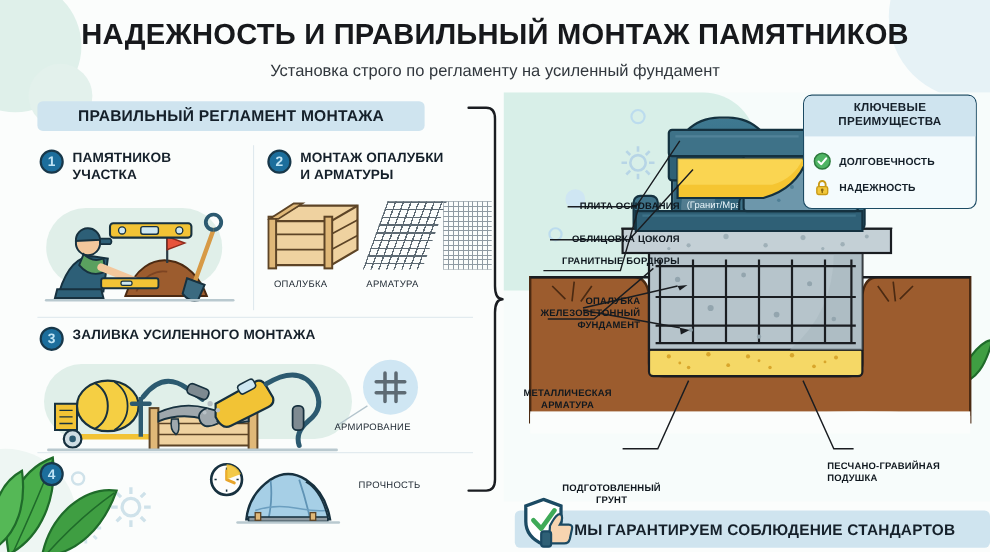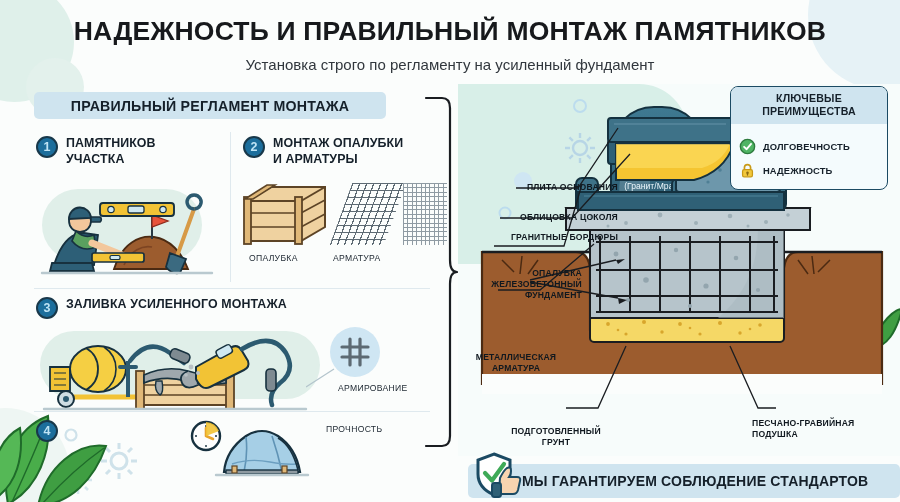--- a/index.html
+++ b/index.html
@@ -358,30 +358,30 @@
           <div class="badge-circle" style="left:294px;top:6px;">
             <svg width="32" height="32" viewBox="0 0 32 32">
               <g stroke="#5d6a73" stroke-width="3.2" stroke-linecap="round">
                 <path d="M11 3 V29 M21 3 V29 M3 11 H29 M3 21 H29"></path>
               </g>
             </svg>
           </div>
           <svg style="position:absolute;left:270px;top:44px;" width="30" height="24">
             <path d="M0 22 L28 4" stroke="#b3c4cc" stroke-width="1.2" fill="none"></path>
           </svg>
-          <div class="cap" style="position:absolute;left:302px;top:62px;">АРМИРОВАНИЕ</div>
+          <div class="cap" style="position:absolute;left:268px;top:62px;">АРМИРОВАНИЕ</div>
         </div>
       </div>
 
       <div class="divider"></div>
 
       <div class="step" style="padding:8px 2px 0 2px;">
         <div class="step-head">
           <div class="num">4</div>
-          <div class="cap" style="position:absolute;left:292px;top:12px;">ПРОЧНОСТЬ</div>
+          <div class="cap" style="position:absolute;left:292px;top:24px;">ПРОЧНОСТЬ</div>
         </div>
 
         <div class="ill" style="height:56px;margin-top:-22px;">
           <svg style="position:absolute;left:150px;top:0;" width="148" height="58" viewBox="0 0 148 58">
 
             <circle cx="20" cy="16" r="14" fill="#fdfdfd" stroke="#17313f" stroke-width="2.4"></circle>
             <path d="M20 16 L20 8 M20 16 L27 19" stroke="#e8a52c" stroke-width="2.6" stroke-linecap="round"></path>
             <path d="M20 16 m0 -11 v2 M20 16 m0 11 v-2 M20 16 m-11 0 h2 M20 16 m11 0 h-2" stroke="#17313f" stroke-width="1.4"></path>
             <path d="M20 2 a14 14 0 0 1 13 9 L20 16 Z" fill="#f2c335" opacity="0.9"></path>
 
@@ -529,21 +529,21 @@
   <div class="dlabel" style="left:466px;top:232px;width:152px;text-align:right;">ГРАНИТНЫЕ БОРДЮРЫ</div>
   <div class="dlabel" style="left:466px;top:268px;width:116px;text-align:right;">
     <span>ОПАЛУБКА</span><br>
     <span>ЖЕЛЕЗОБЕТОННЫЙ</span><br>
     <span>ФУНДАМЕНТ</span>
   </div>
   <div class="dlabel" style="left:460px;top:352px;width:112px;text-align:center;">
     <span>МЕТАЛЛИЧЕСКАЯ</span><br>
     <span>АРМАТУРА</span>
   </div>
-  <div class="dlabel" style="left:500px;top:426px;width:112px;text-align:center;">
+  <div class="dlabel" style="left:500px;top:438px;width:112px;text-align:center;">
     <span>ПОДГОТОВЛЕННЫЙ</span><br>
     <span>ГРУНТ</span>
   </div>
   <div class="dlabel left-al" style="left:752px;top:418px;width:144px;text-align:left;">
     <span>ПЕСЧАНО-ГРАВИЙНАЯ</span><br>
     <span>ПОДУШКА</span>
   </div>
 
   
   <div class="keybox">

